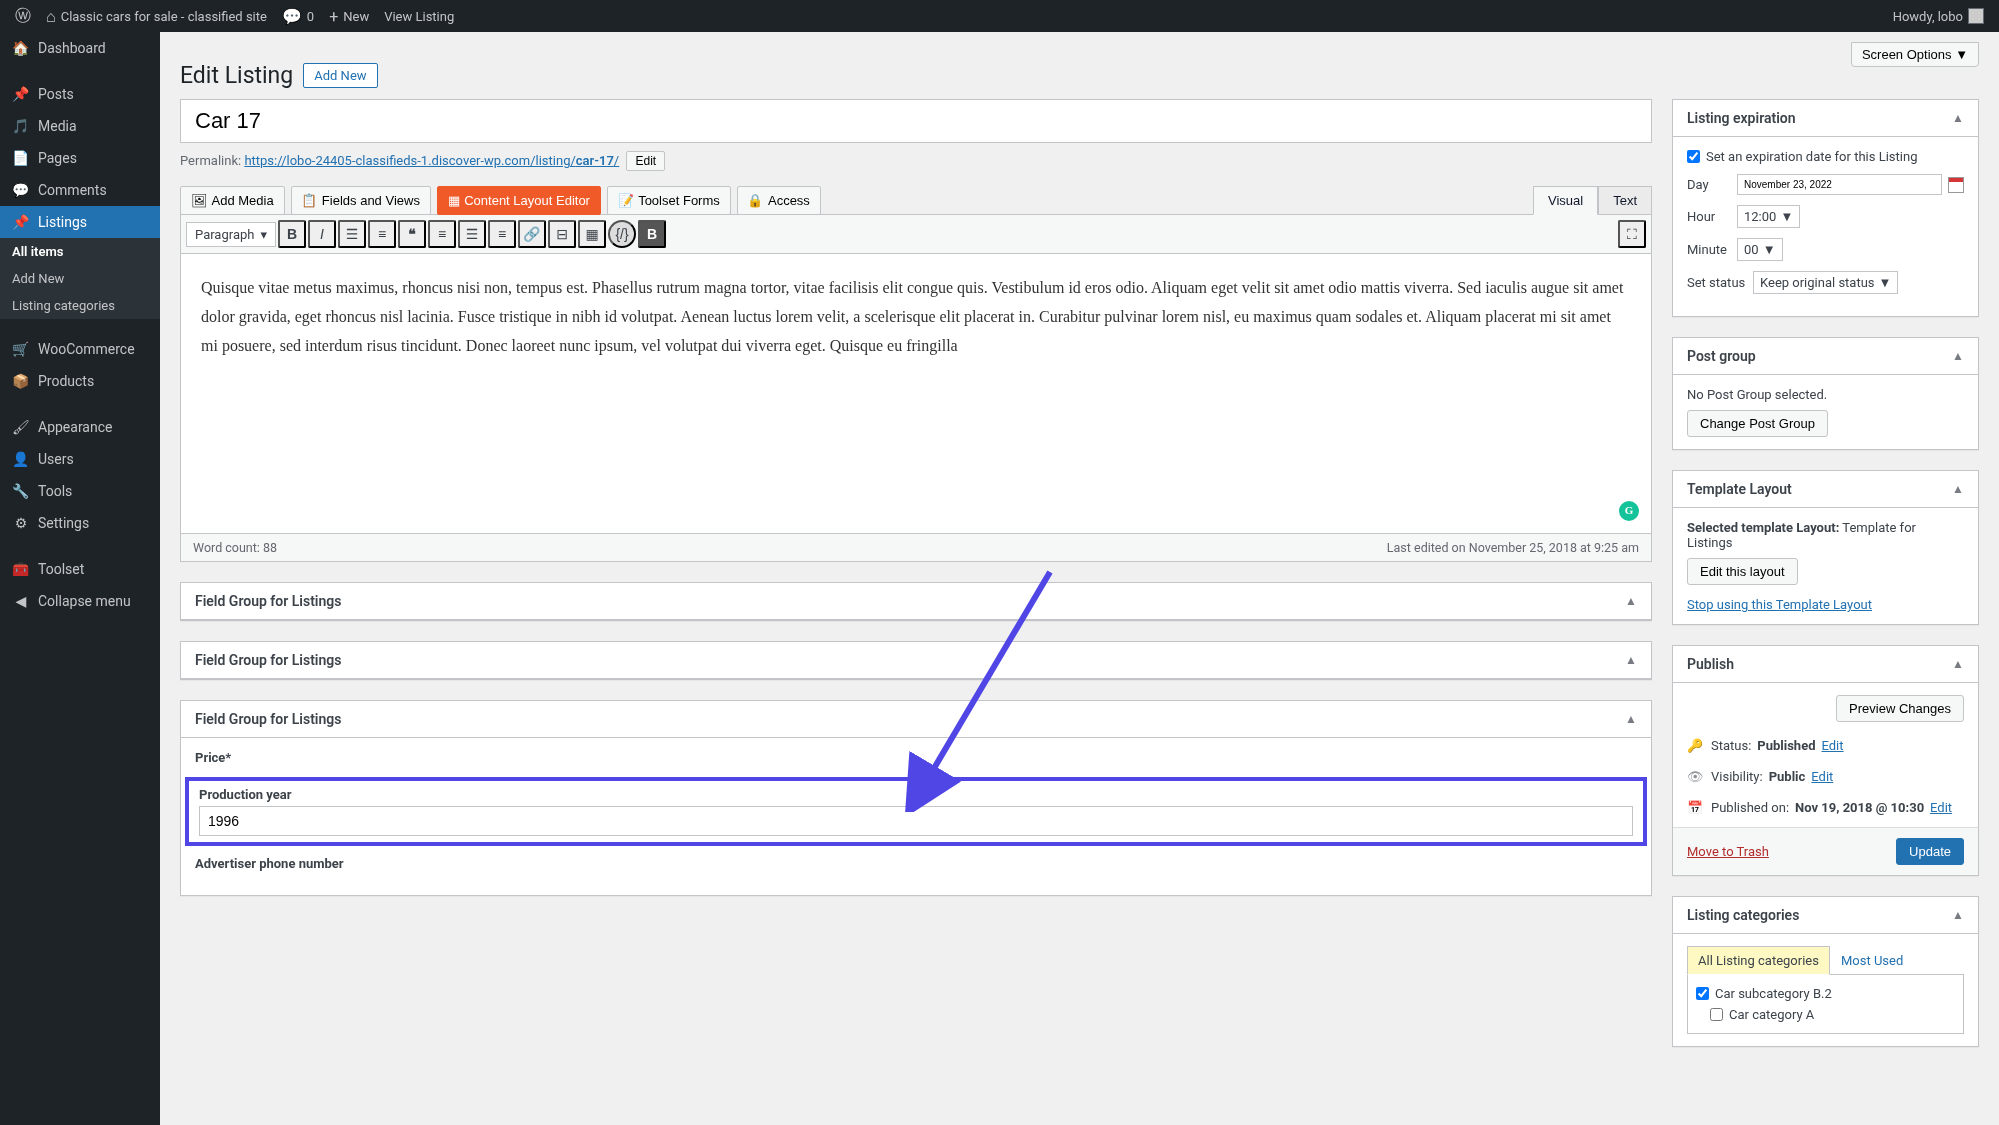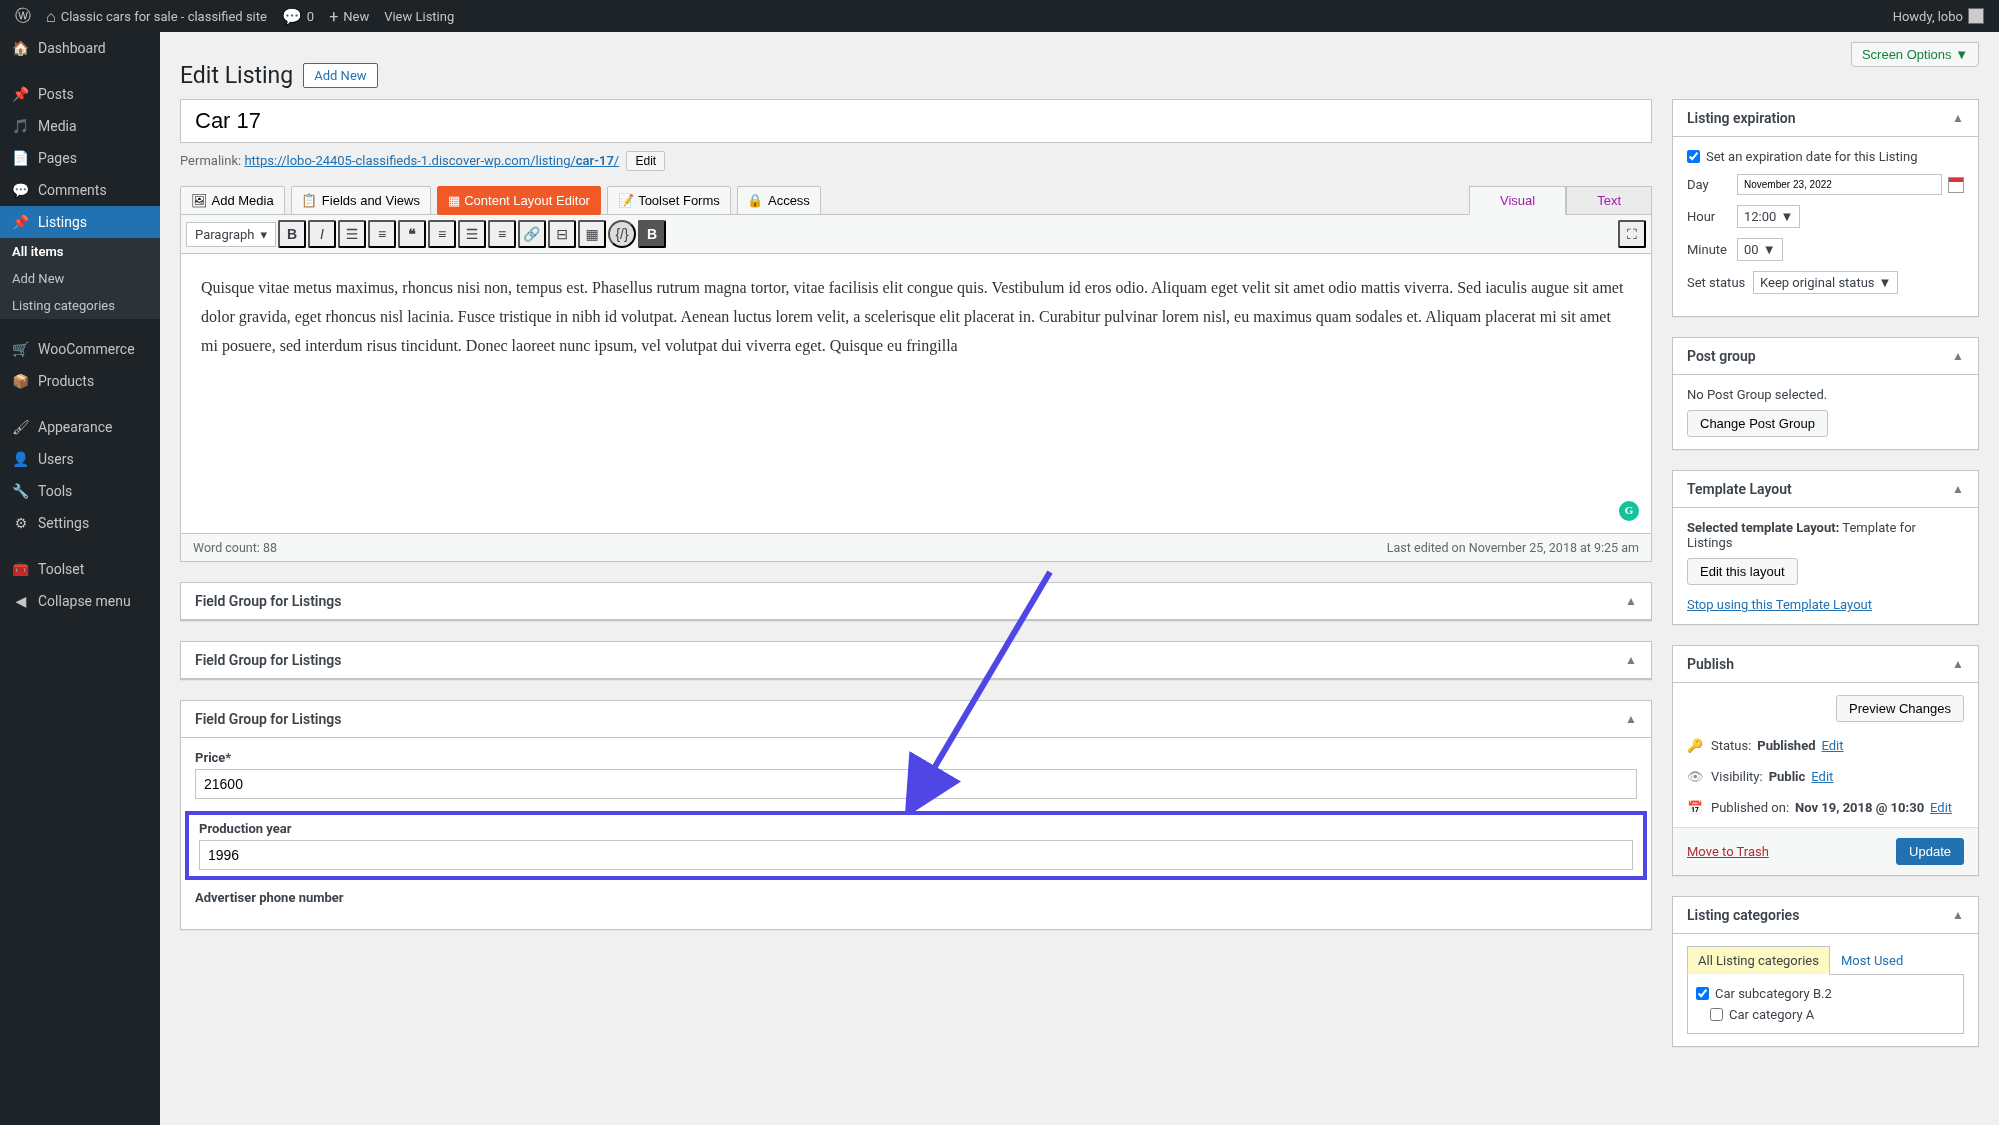--- a/index.html
+++ b/index.html
@@ -11,38 +11,38 @@
 .avatar { width: 16px; height: 16px; background: #ccc; border: 1px solid #646970; }
 .wrap-flex { display: flex; }
 .sidebar { width: 160px; background: #1d2327; color: #c3c4c7; min-height: calc(100vh - 32px); flex-shrink: 0; }
 .sidebar .menu-item { display: flex; align-items: center; gap: 8px; padding: 8px 12px; color: #c3c4c7; text-decoration: none; font-size: 14px; position: relative; }
 .sidebar .menu-item.active { background: #2271b1; color: #fff; }
 .sidebar .menu-item.active::after { content: ''; position: absolute; right: -8px; top: 50%; transform: translateY(-50%); border: 8px solid transparent; border-right-color: #f0f0f1; }
 .sidebar .sub-item { padding: 6px 12px 6px 12px; font-size: 13px; color: #c3c4c7; background: #2c3338; }
 .sidebar .sub-item.current { color: #fff; font-weight: 600; }
 .sidebar .menu-icon { width: 18px; text-align: center; }
 .content { flex: 1; padding: 10px 20px 40px 20px; }
-.screen-options { float: right; background: #f6f7f7; border: 1px solid #c3c4c7; padding: 4px 10px; font-size: 13px; color: #15803d; border-radius: 0 0 4px 4px; }
+.screen-options { float: right; background: #f6f7f7; border: 1px solid #c3c4c7; padding: 4px 10px; font-size: 13px; color: #000000; border-radius: 0 0 4px 4px; }
 .page-title { display: flex; align-items: center; gap: 10px; margin-top: 20px; }
 .page-title h1 { font-size: 23px; font-weight: 400; color: #1d2327; }
 .page-title-action { border: 1px solid #2271b1; color: #2271b1; padding: 4px 10px; font-size: 13px; border-radius: 2px; background: #fff; text-decoration: none; }
 .columns { display: flex; gap: 20px; margin-top: 10px; }
 .col-main { flex: 1; min-width: 0; }
 .col-side { width: 307px; flex-shrink: 0; }
 .title-input { width: 100%; font-size: 22px; padding: 8px 14px; border: 1px solid #c3c4c7; background: #fff; }
 .permalink { margin-top: 8px; font-size: 13px; color: #646970; }
 .permalink a { color: #2271b1; text-decoration: underline; }
 .permalink .slug { font-weight: 600; }
 .btn-small { border: 1px solid #c3c4c7; background: #f6f7f7; padding: 2px 8px; font-size: 12px; border-radius: 2px; margin-left: 4px; }
 .media-toolbar { display: flex; gap: 6px; margin-top: 15px; justify-content: space-between; }
 .media-toolbar-left { display: flex; gap: 6px; flex-wrap: wrap; }
 .media-btn { border: 1px solid #c3c4c7; background: #f6f7f7; padding: 6px 10px; font-size: 13px; display: flex; align-items: center; gap: 4px; border-radius: 2px; }
 .media-btn.active { background: #f05a28; color: #fff; border-color: #f05a28; }
 .editor-tabs { display: flex; }
-.editor-tab { border: 1px solid #c3c4c7; background: #ebebeb; padding: 5px 30px; font-size: 13px; color: #a21caf; }
+.editor-tab { border: 1px solid #c3c4c7; background: #ebebeb; padding: 5px 14px; font-size: 13px; color: #0f172a; }
 .editor-tab.active { background: #f6f7f7; border-bottom-color: #f6f7f7; }
 .tinymce-toolbar { border: 1px solid #c3c4c7; background: #f6f7f7; padding: 5px; display: flex; align-items: center; gap: 2px; margin-top: -1px; }
 .tinymce-select { border: 1px solid #c3c4c7; padding: 4px 8px; font-size: 13px; background: #fff; min-width: 90px; display: flex; justify-content: space-between; align-items: center; }
 .tinymce-btn { width: 28px; height: 28px; display: flex; align-items: center; justify-content: center; font-size: 14px; color: #3c434a; border-radius: 2px; }
 .tinymce-btn.fullscreen { margin-left: auto; }
 .editor-body { border: 1px solid #c3c4c7; border-top: none; background: #fff; min-height: 280px; padding: 20px; font-family: Georgia, serif; font-size: 16px; line-height: 1.8; color: #333; position: relative; }
 .grammarly { position: absolute; right: 12px; bottom: 12px; width: 20px; height: 20px; border-radius: 50%; background: #15c39a; color: #fff; display: flex; align-items: center; justify-content: center; font-size: 11px; font-weight: bold; }
 .editor-footer { border: 1px solid #c3c4c7; border-top: none; background: #f6f7f7; padding: 6px 12px; display: flex; justify-content: space-between; font-size: 12.5px; color: #646970; }
 .postbox { border: 1px solid #c3c4c7; background: #fff; margin-bottom: 20px; box-shadow: 0 1px 1px rgba(0,0,0,.04); }
 .postbox-header { padding: 10px 14px; border-bottom: 1px solid #c3c4c7; display: flex; justify-content: space-between; align-items: center; }
@@ -271,21 +271,20 @@
             </div>
         </div>
         <div class="postbox fieldgroup" style="position:relative;">
           <div class="postbox-header">
               <h2>Field Group for Listings</h2>
               <span class="handle">▲</span>
             </div>
           <div class="inside">
             <div class="field-row">
               <label class="field-label">Price*</label>
-              <input class="field-input" value="21600" style="">
             </div>
             <div class="highlight-box">
               <label class="field-label">Production year</label>
               <input class="field-input" value="1996" style="">
             </div>
             <div class="field-row" style="margin-top:10px;">
               <label class="field-label">Advertiser phone number</label>
             </div>
           </div>
         </div>

